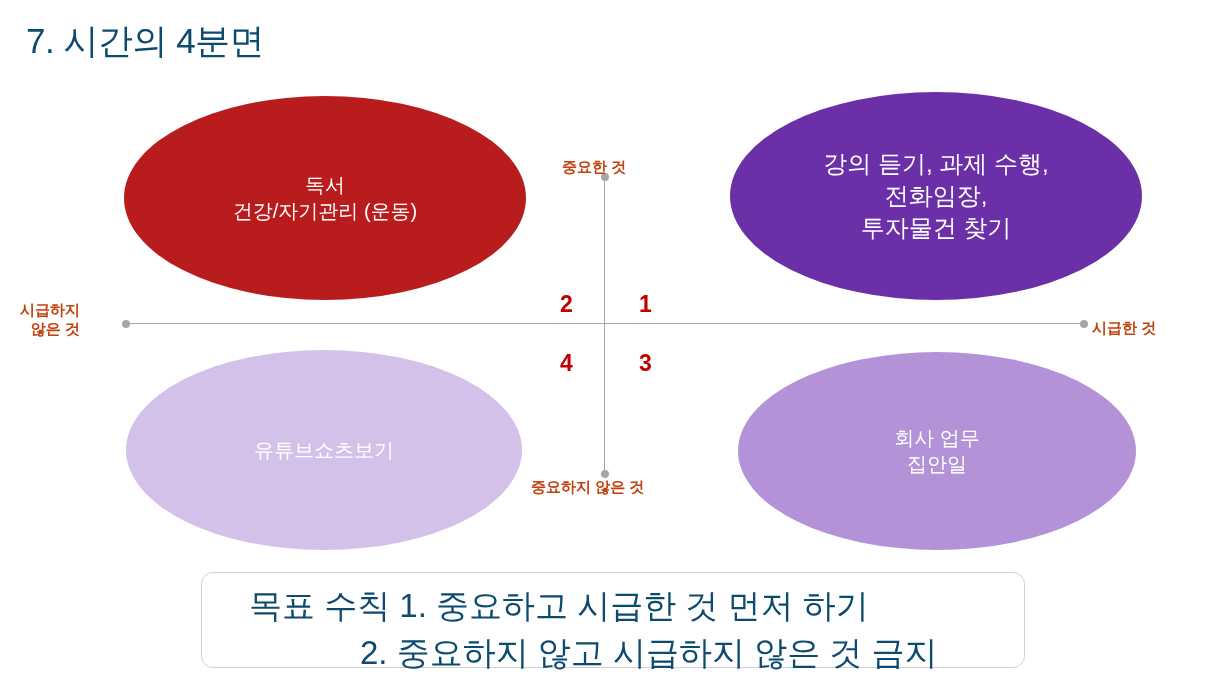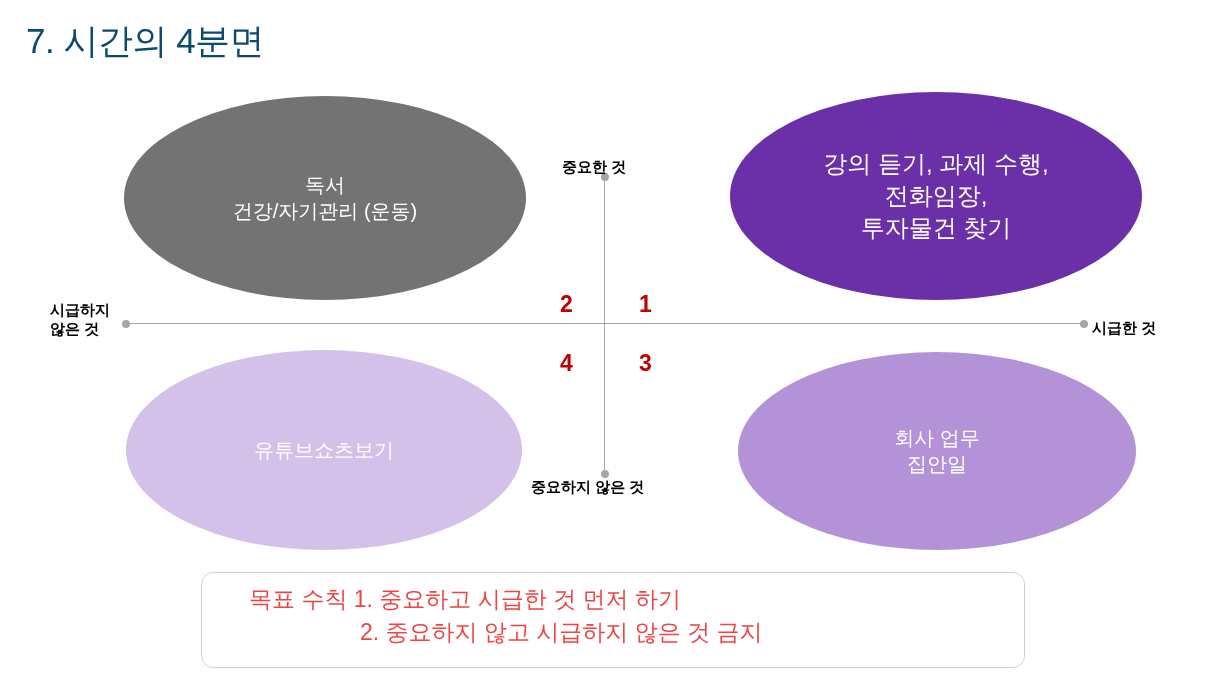--- a/index.html
+++ b/index.html
@@ -47,21 +47,21 @@
     text-align: center;
     color: #ffffff;
     line-height: 1.32;
     white-space: pre-line;
     box-sizing: border-box;
   }
 
   #ellipse-q2 {               
     left: 124px;  top: 96px;
     width: 402px; height: 204px;
-    background: #737373;
+    background: #b91c1c;
     font-size: 20px;
   }
   #ellipse-q1 {               
     left: 730px;  top: 92px;
     width: 412px; height: 208px;
     background: #6b2fa8;
     font-size: 24px;
   }
   #ellipse-q4 {               
     left: 126px;  top: 350px;
@@ -103,27 +103,27 @@
   #axis-dot-left   { left: 122px;  top: 320px; }
   #axis-dot-right  { left: 1080px; top: 320px; }
   #axis-dot-top    { left: 601px;  top: 173px; }
   #axis-dot-bottom { left: 601px;  top: 470px; }
 
   
   .axis-label {
     position: absolute;
     font-size: 15px;
     font-weight: bold;
-    color: #000000;
+    color: #c2410c;
     line-height: 1.25;
     white-space: pre-line;
   }
   #axis-label-top    { left: 562px; top: 158px; }
   #axis-label-bottom { left: 531px; top: 478px; }
-  #axis-label-left   { left: 50px;  top: 301px; text-align: left; }
+  #axis-label-left   { left: 20px;  top: 301px; text-align: right; }
   #axis-label-right  { left: 1092px; top: 319px; }
 
   
   .quadrant-number {
     position: absolute;
     font-size: 23px;
     font-weight: bold;
     color: #c00000;
   }
   #quadrant-number-2 { left: 560px; top: 291px; }
@@ -138,22 +138,22 @@
     top: 572px;
     width: 824px;
     height: 96px;
     border: 1px solid #d0d0d0;
     border-radius: 12px;
     background: #ffffff;
     box-sizing: border-box;
     padding: 10px 0 0 0;
   }
   .goal-rule-line {
-    font-size: 23px;
-    color: #ef4444;
+    font-size: 33px;
+    color: #0c4a6e;
     line-height: 1.42;
     white-space: nowrap;
   }
   #goal-rule-line-1 { padding-left: 47px; }
   #goal-rule-line-2 { padding-left: 158px; }
 </style>
 </head>
 <body>
 
 <div id="slide-title">7. 시간의 4분면</div>

